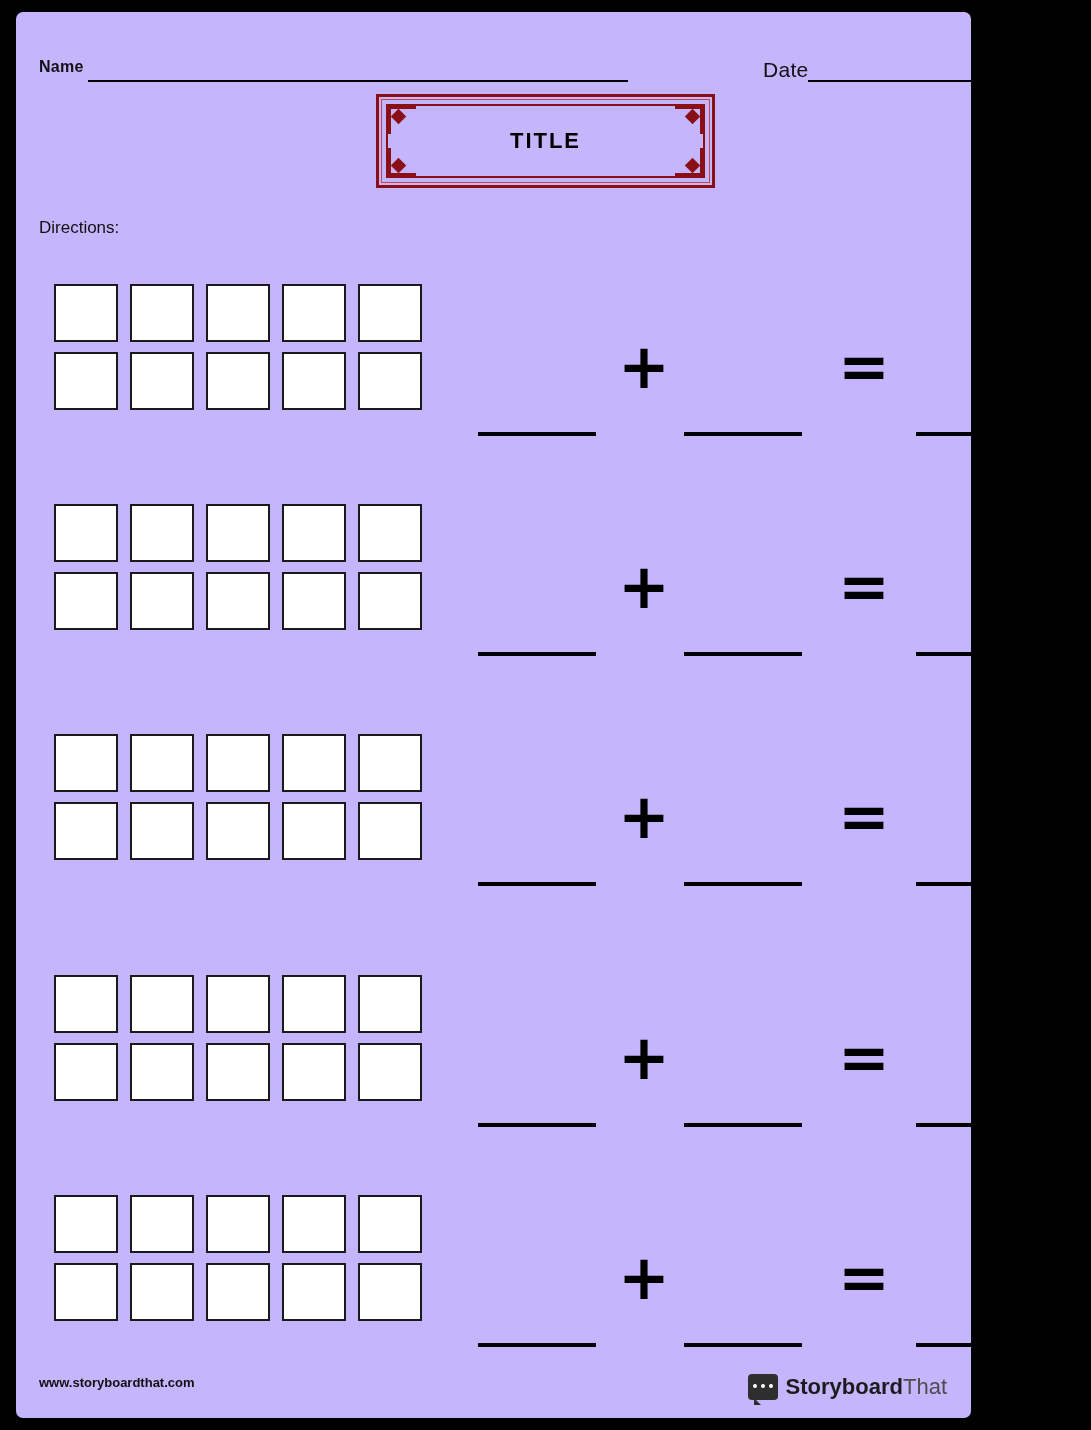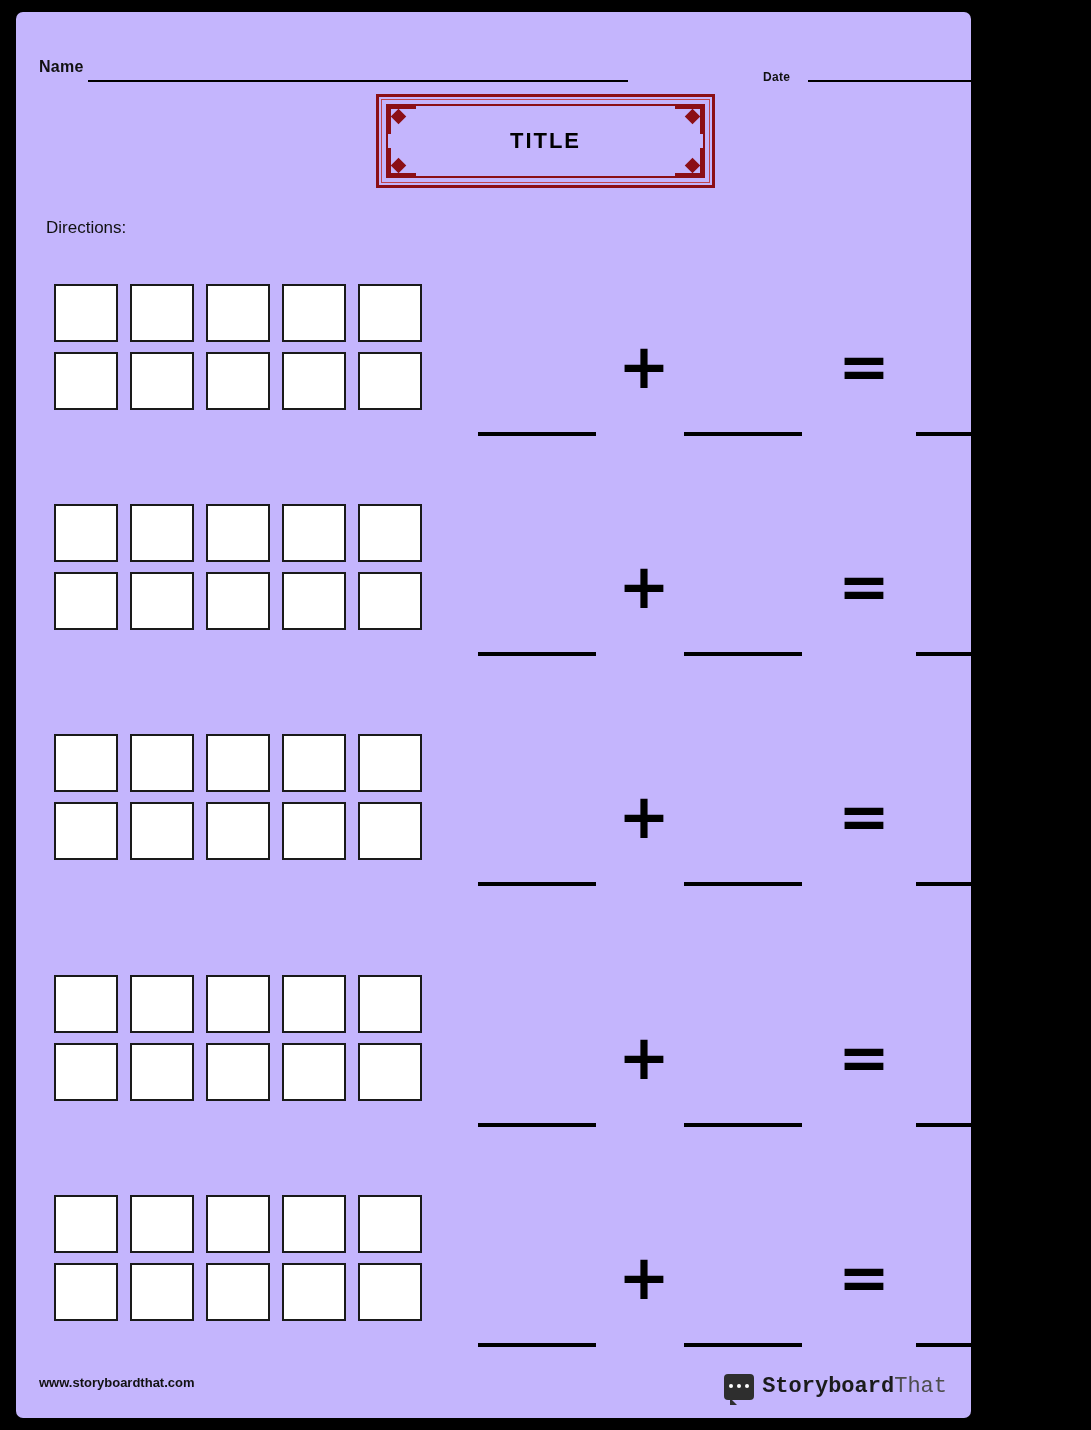--- a/index.html
+++ b/index.html
@@ -36,25 +36,24 @@
     left: 72px;
     top: 54px;
     width: 540px;
     border-bottom: 2px solid #000000;
     height: 14px;
   }
   .date-label {
     position: absolute;
     left: 747px;
     top: 46px;
-    font-size: 12px;
-    font-weight: bold;
+    font-size: 21px;
+    font-weight: normal;
     color: #111111;
     letter-spacing: .3px;
-    margin-top: 12px;
   }
   .date-line {
     position: absolute;
     left: 792px;
     top: 54px;
     width: 235px;
     border-bottom: 2px solid #000000;
     height: 14px;
   }
 
@@ -117,21 +116,20 @@
     color: #000000;
   }
 
   
   .directions {
     position: absolute;
     left: 23px;
     top: 206px;
     font-size: 17px;
     color: #111111;
-    margin-left: 7px;
   }
 
   
   .problem {
     position: absolute;
     left: 0;
     width: 100%;
     height: 185px;
   }
   .grid {
@@ -188,23 +186,22 @@
     font-size: 13px;
     font-weight: bold;
     color: #111111;
     margin-top: 16px;
   }
   .brand {
     position: absolute;
     right: 24px;
     bottom: 18px;
     display: flex;
-    align-items: flex-start;
+    align-items: center;
     gap: 8px;
-    font-family: Liberation Mono, monospace;
   }
   .brand-mark {
     width: 30px;
     height: 26px;
     background: #2e2e2e;
     border-radius: 4px;
     position: relative;
   }
   .brand-mark::after {
     content: "";

